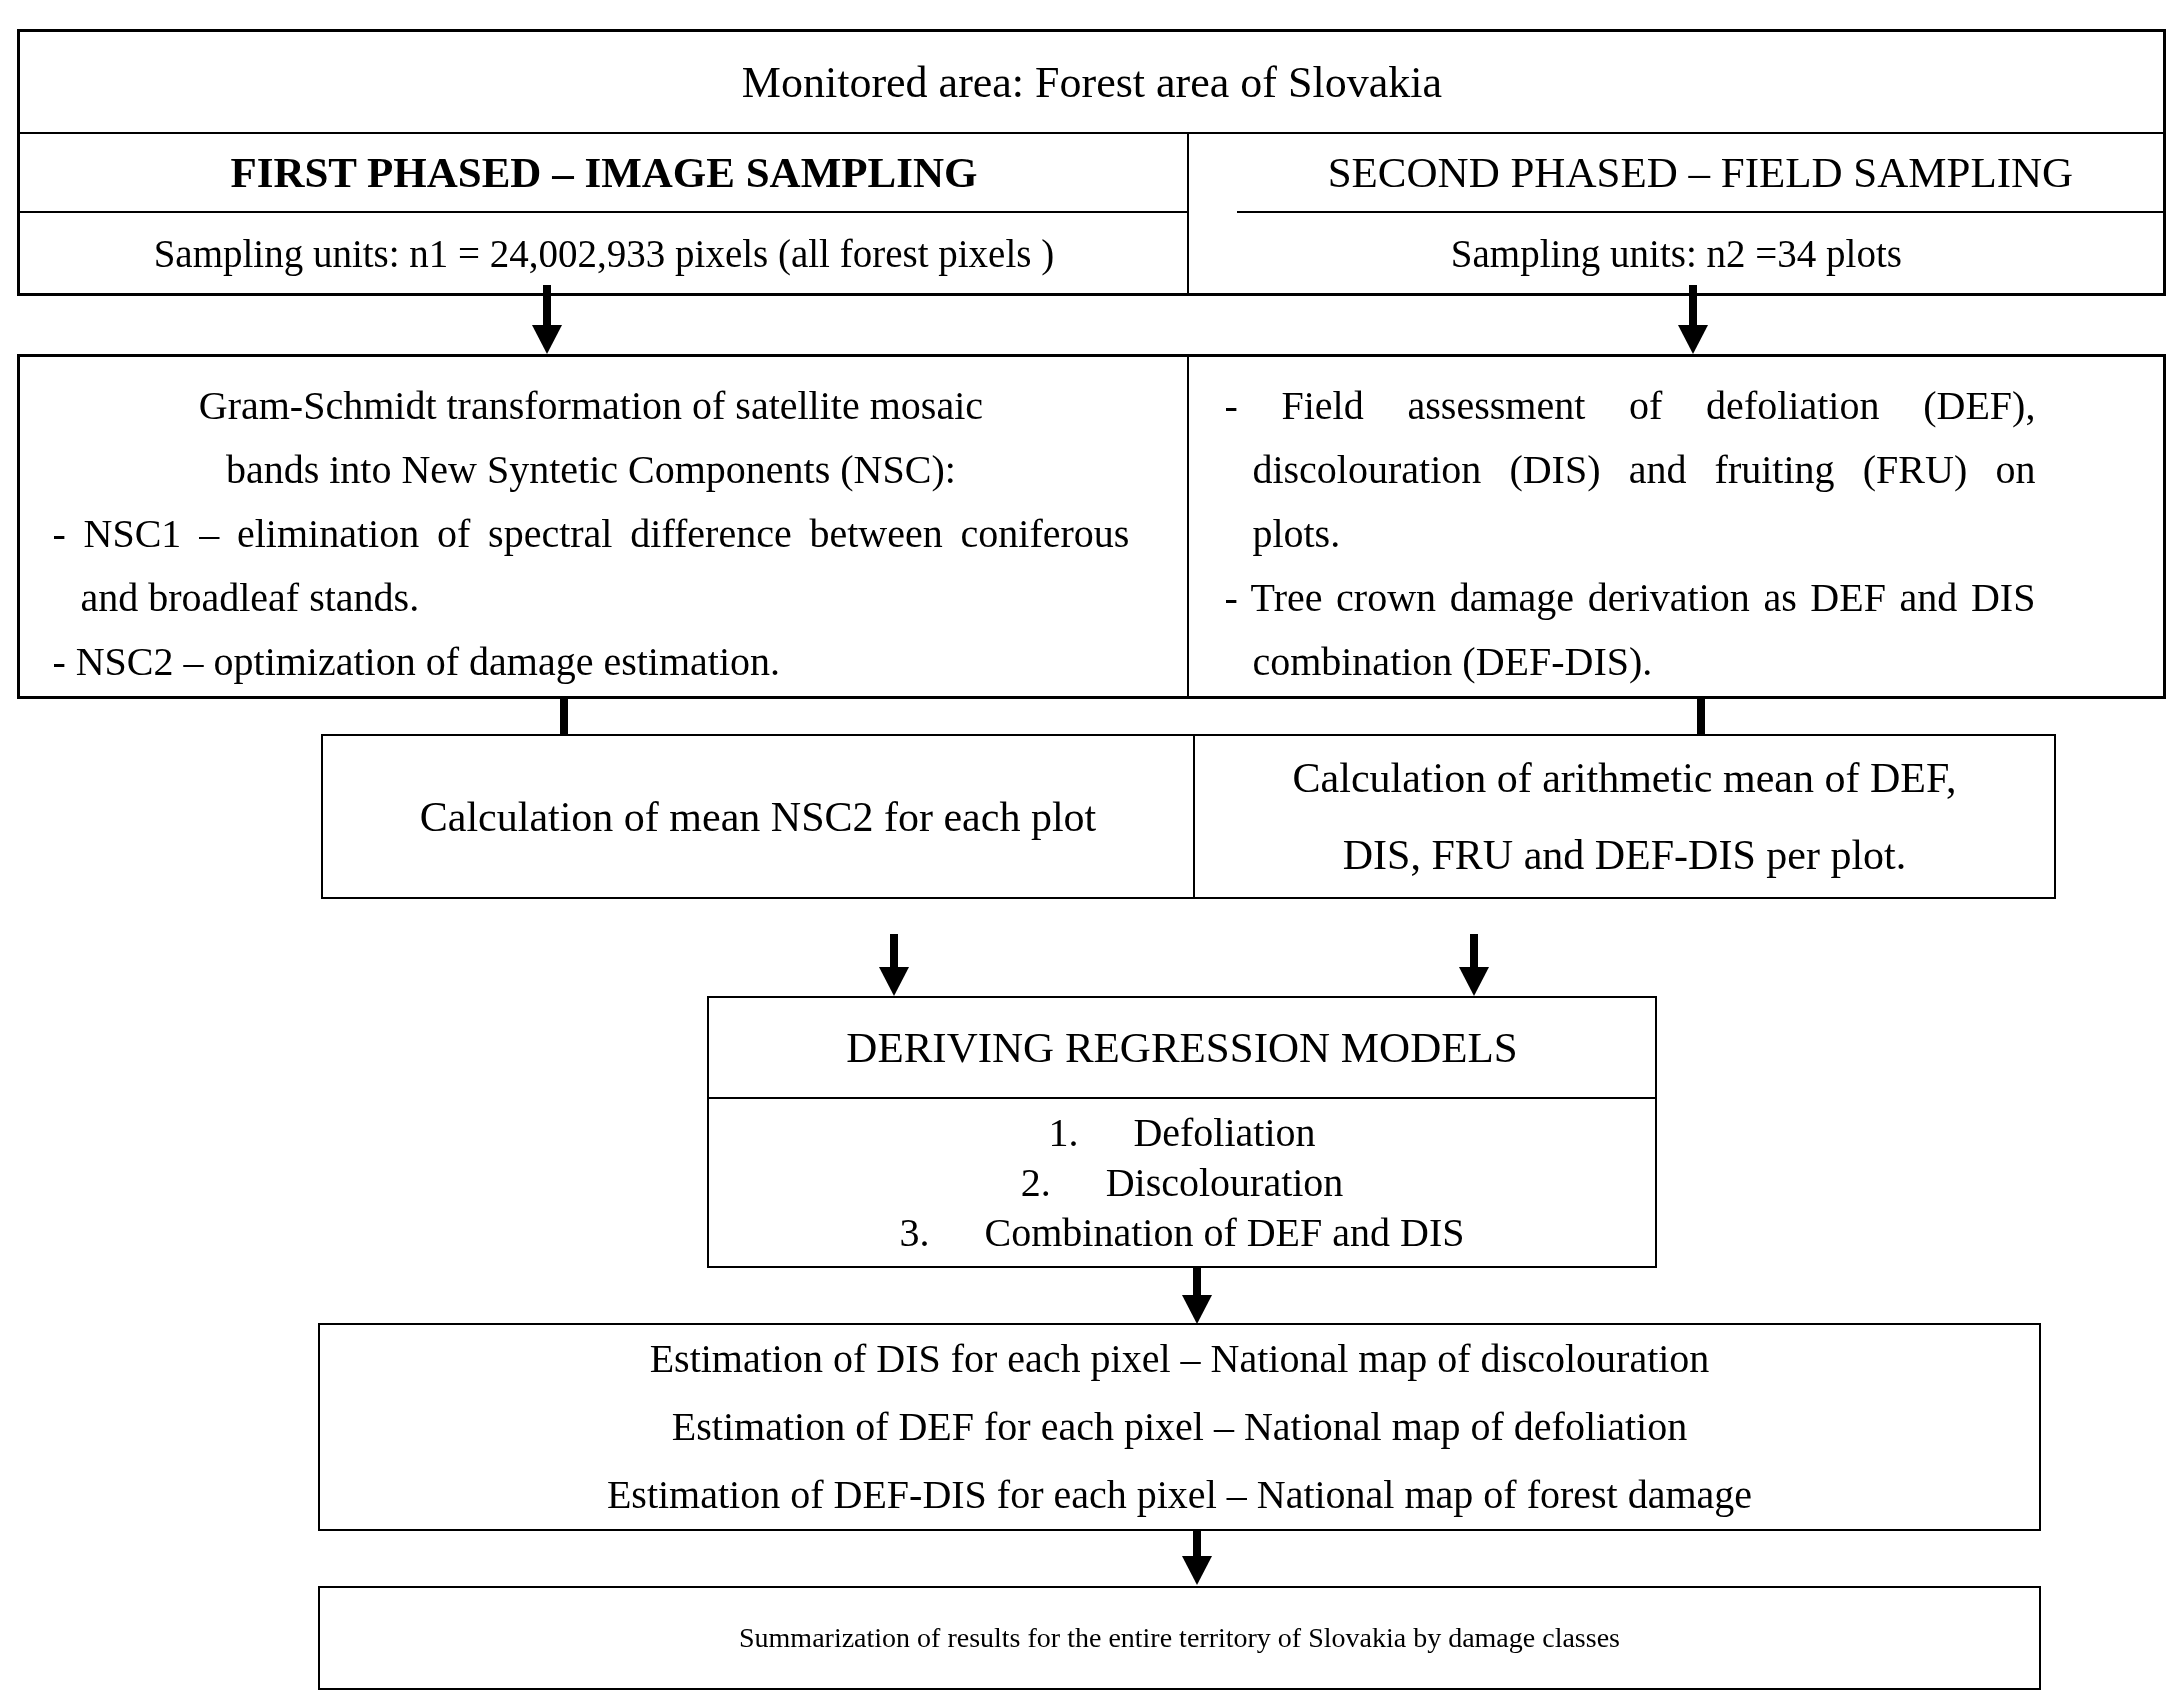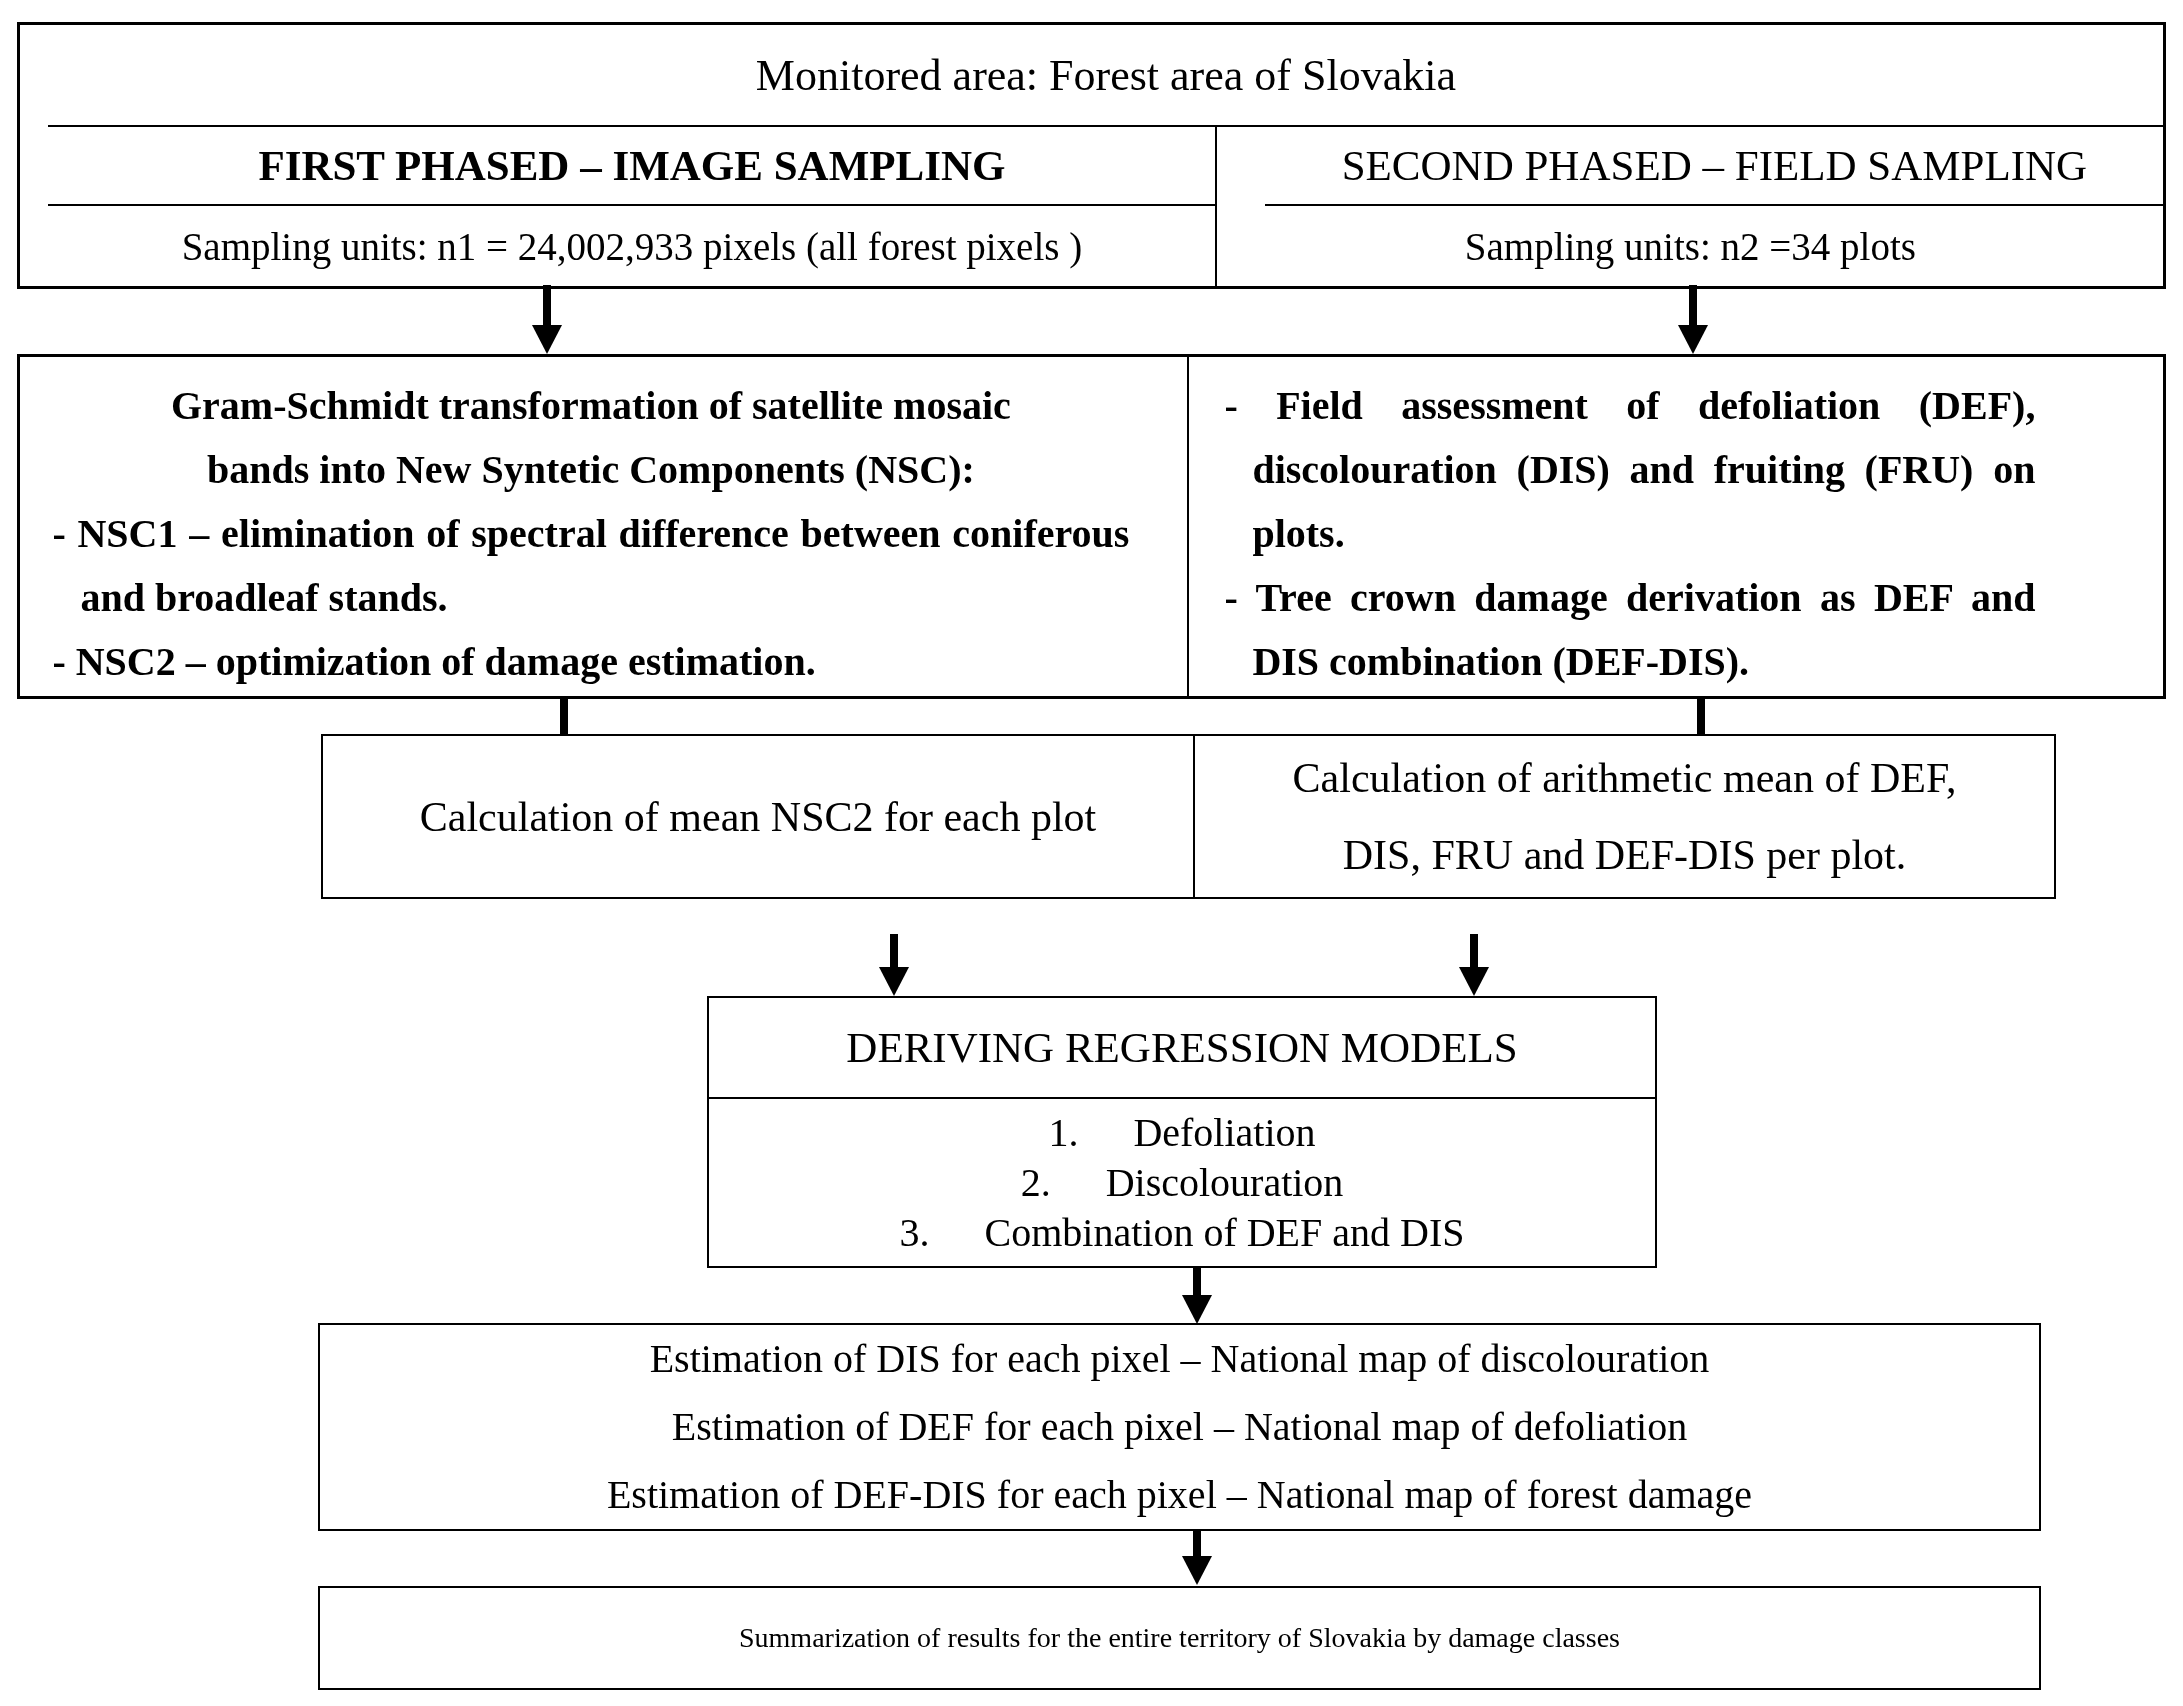--- a/index.html
+++ b/index.html
@@ -8,41 +8,39 @@
     width: 2183px;
     height: 1707px;
     background: #ffffff;
     color: #000000;
     font-family: "Liberation Serif", "DejaVu Serif", serif;
   }
   .box { position: absolute; box-sizing: border-box; background: #ffffff; }
 
   
   #top-table {
-    left: 17.4px; top: 22px; width: 2149px; height: 267px;
+    left: 17.4px; top: 29px; width: 2149px; height: 267px;
     border: 3.5px solid #000;
     display: grid;
     grid-template-columns: 1169px 1fr;
     grid-template-rows: 102px 79px 1fr;
-    padding-left: 28px;
   }
   .tt-cell { display: flex; align-items: center; justify-content: center; box-sizing: border-box; white-space: nowrap; }
   .tt-title { grid-column: 1 / 3; border-bottom: 2.9px solid #000; font-size: 44px; }
   .tt-h1 { border-right: 2.9px solid #000; border-bottom: 2.9px solid #000; font-weight: bold; font-size: 43px; }
   .tt-h2 { border-bottom: 2.9px solid #000; font-weight: normal; font-size: 43px; margin-left: 48px; }
   .tt-s1 { border-right: 2.9px solid #000; font-size: 39px; }
   .tt-s2 { font-size: 39px; }
 
   
   #process-box {
     left: 17.4px; top: 354px; width: 2149px; height: 345px;
     border: 3.5px solid #000;
     display: grid;
     grid-template-columns: 1169px 1fr;
-    font-weight: bold;
   }
   .p-cell { box-sizing: border-box; font-size: 40px; line-height: 64px; }
   .p-left  { border-right: 2.9px solid #000; padding: 17.4px 58px 0 32px; }
   .p-right { padding: 17.4px 128px 0 35px; }
   .intro  { text-align: center; white-space: pre-line; }
   .bullet { text-align: justify; padding-left: 28px; text-indent: -28px; }
 
   
   #calc-box {
     left: 321px; top: 734px; width: 1735px; height: 165px;

